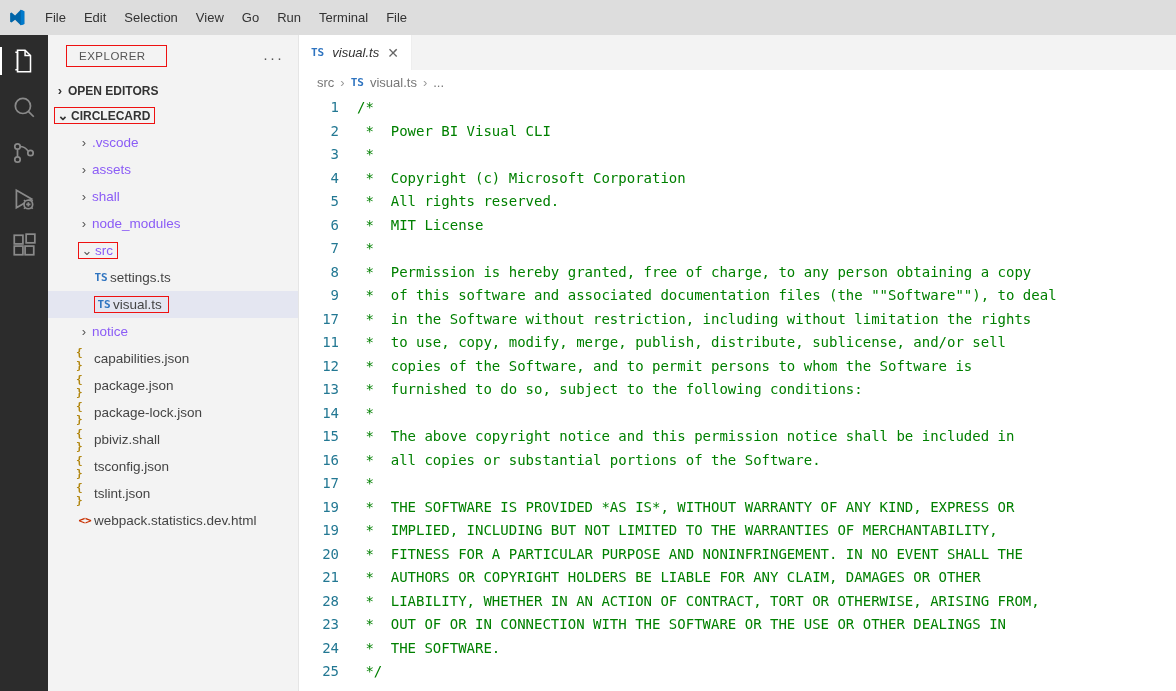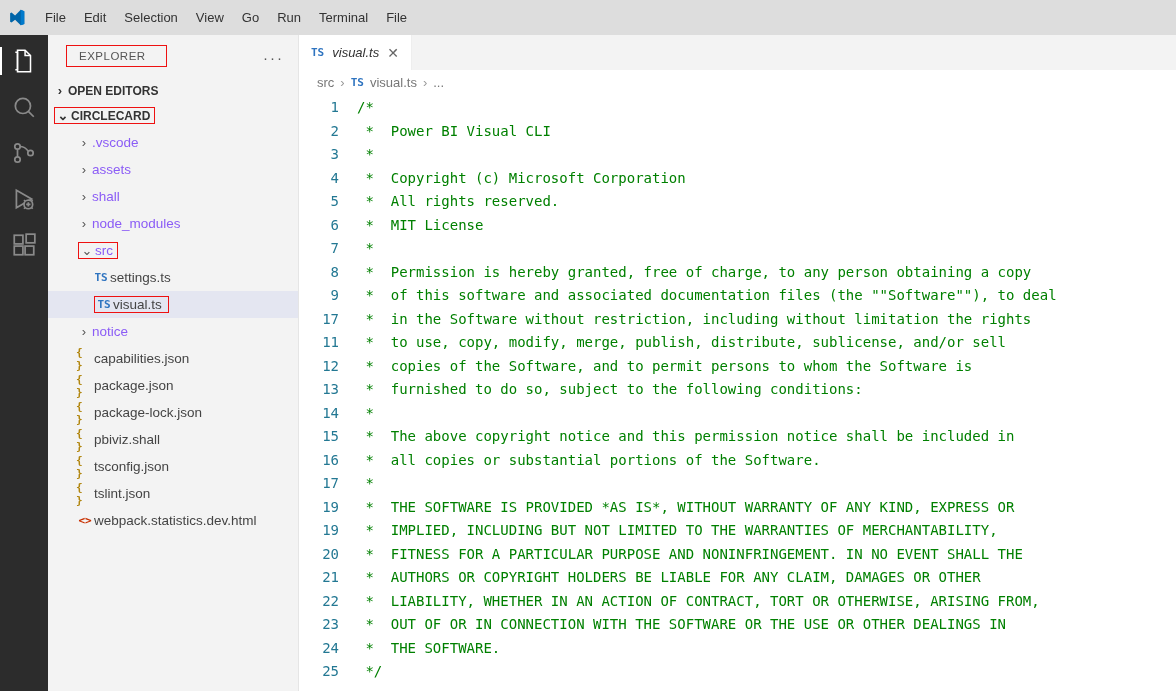--- a/index.html
+++ b/index.html
@@ -263,21 +263,21 @@
             <div>12</div>
             <div>13</div>
             <div>14</div>
             <div>15</div>
             <div>16</div>
             <div>17</div>
             <div>19</div>
             <div>19</div>
             <div>20</div>
             <div>21</div>
-            <div>22</div>
+            <div>28</div>
             <div>23</div>
             <div>24</div>
             <div>25</div>
           </div>
         <div class="code" id="code"><div>/*</div><div> *  Power BI Visual CLI</div><div> *</div><div> *  Copyright (c) Microsoft Corporation</div><div> *  All rights reserved.</div><div> *  MIT License</div><div> *</div><div> *  Permission is hereby granted, free of charge, to any person obtaining a copy</div><div> *  of this software and associated documentation files (the ""Software""), to deal</div><div> *  in the Software without restriction, including without limitation the rights</div><div> *  to use, copy, modify, merge, publish, distribute, sublicense, and/or sell</div><div> *  copies of the Software, and to permit persons to whom the Software is</div><div> *  furnished to do so, subject to the following conditions:</div><div> *</div><div> *  The above copyright notice and this permission notice shall be included in</div><div> *  all copies or substantial portions of the Software.</div><div> *</div><div> *  THE SOFTWARE IS PROVIDED *AS IS*, WITHOUT WARRANTY OF ANY KIND, EXPRESS OR</div><div> *  IMPLIED, INCLUDING BUT NOT LIMITED TO THE WARRANTIES OF MERCHANTABILITY,</div><div> *  FITNESS FOR A PARTICULAR PURPOSE AND NONINFRINGEMENT. IN NO EVENT SHALL THE</div><div> *  AUTHORS OR COPYRIGHT HOLDERS BE LIABLE FOR ANY CLAIM, DAMAGES OR OTHER</div><div> *  LIABILITY, WHETHER IN AN ACTION OF CONTRACT, TORT OR OTHERWISE, ARISING FROM,</div><div> *  OUT OF OR IN CONNECTION WITH THE SOFTWARE OR THE USE OR OTHER DEALINGS IN</div><div> *  THE SOFTWARE.</div><div> */</div></div>
       </div>
     </div>
 
   </div>
 </div>

